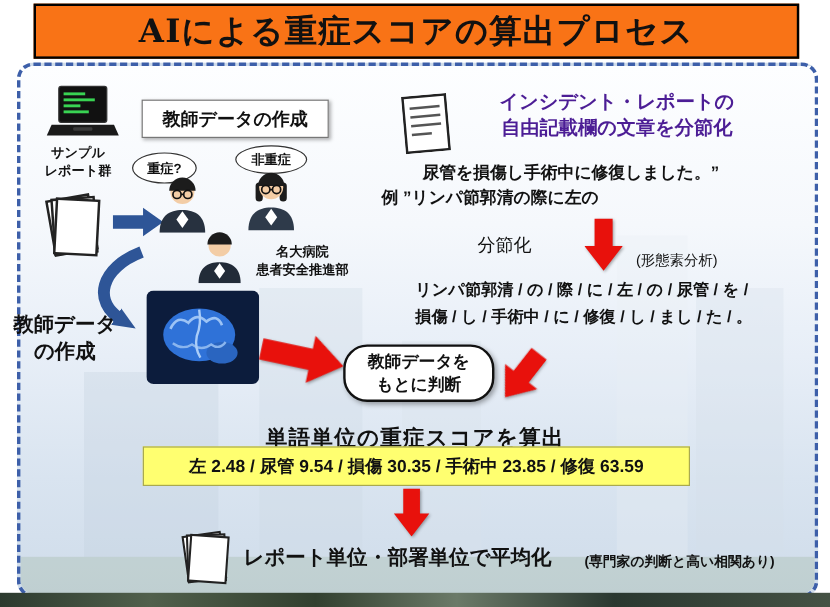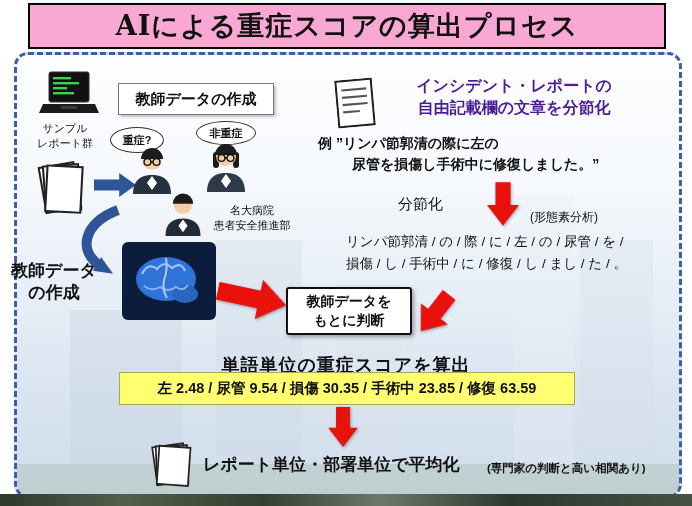--- a/index.html
+++ b/index.html
@@ -3,39 +3,39 @@
 <meta charset="utf-8">
 <style>
   html,body{margin:0;padding:0;background:#fff;}
   #page{position:relative;width:692px;height:506px;background:#ffffff;overflow:hidden;
         font-family:"Liberation Sans","DejaVu Sans",sans-serif;color:#111;}
   .abs{position:absolute;}
   .pre{white-space:pre-line;}
   .center{display:flex;align-items:center;justify-content:center;text-align:center;}
 
   
-  .title-box{left:28px;top:3px;width:634px;height:42px;border:2px solid #000;background:#f9a8d4;
+  .title-box{left:28px;top:3px;width:634px;height:42px;border:2px solid #000;background:#f97316;
              font-family:"DejaVu Serif","Liberation Serif",serif;font-weight:bold;font-size:27px;
              letter-spacing:1px;}
 
   
   .panel{left:14px;top:52px;width:662px;height:440px;border:3px dashed #3d5fa9;border-radius:14px;
          background:linear-gradient(180deg,#fdfeff 0%,#f5f8fc 30%,#e7eef7 55%,#d9e4f0 78%,#cfdcea 100%);}
   .bgdeco{position:absolute;inset:0;opacity:.30;pointer-events:none;border-radius:12px;overflow:hidden;}
   .bgdeco div{position:absolute;}
 
   .whitebox{background:#fff;border:1.5px solid #777;box-shadow:1.5px 1.5px 3px rgba(0,0,0,.30);margin-left:16px;}
   .judgebox{background:#fff;border:2px solid #111;border-radius:3px;box-shadow:2px 2px 4px rgba(0,0,0,.35);
             font-weight:bold;font-size:14px;line-height:1.35;}
   .bubble{background:#fff;border:1.7px solid #333;border-radius:50%;font-size:11px;font-weight:bold;}
 
   .orange{color:#4c1d95;font-weight:bold;font-size:16px;line-height:1.4;}
   .bold14{font-weight:bold;font-size:14px;line-height:1.5;}
-  .seg-text{font-weight:normal;font-size:13.5px;line-height:1.6;}
-  .small{font-size:11px;font-weight:400;line-height:1.35;}
+  .seg-text{font-weight:bold;font-size:13.5px;line-height:1.6;}
+  .small{font-size:11px;font-weight:700;line-height:1.35;}
   .yellow{background:#ffff70;border:1px solid #a9a94f;font-weight:bold;font-size:14.5px;}
   .shadowed svg{filter:drop-shadow(1.5px 1.5px 1.5px rgba(0,0,0,.35));}
 
   .bottom-strip{left:0px;top:494px;width:692px;height:12px;
     background:linear-gradient(90deg,#2c3a2e 0%,#51604c 18%,#32402f 38%,#6b7a68 55%,#2a3830 74%,#455244 100%);}
 </style>
 </head>
 <body>
 
 <div id="page">
@@ -153,39 +153,39 @@
       <path d="M44,16 q2,12 -2,22 q-2,10 3,18" fill="none" stroke="#aacdf8" stroke-width="2"></path>
     </svg>
   </div>
 
   <div class="abs shadowed" style="left:216px;top:278px;width:72px;height:40px;transform:rotate(12deg);">
     <svg viewBox="0 0 70 40" width="72" height="40">
       <polygon points="0,11 42,11 42,0 70,20 42,40 42,29 0,29" fill="#e8110c"></polygon>
     </svg>
   </div>
 
-  <div class="abs judgebox center pre" style="left:286px;top:287px;width:122px;height:44px;">教師データを
+  <div class="abs judgebox center pre" style="left:286px;top:287px;width:122px;height:44px;border-radius:20px;">教師データを
 もとに判断</div>
 
   <div class="abs" style="left:336px;top:79px;width:38px;height:48px;transform:rotate(-5deg);">
     <svg viewBox="0 0 36 46" width="38" height="48">
       <rect x="1" y="1" width="34" height="44" fill="#fff" stroke="#222" stroke-width="2"></rect>
       <line x1="6" y1="10" x2="30" y2="10" stroke="#555" stroke-width="2"></line>
       <line x1="6" y1="17" x2="30" y2="17" stroke="#555" stroke-width="2"></line>
       <line x1="6" y1="24" x2="30" y2="24" stroke="#555" stroke-width="2"></line>
       <line x1="6" y1="31" x2="22" y2="31" stroke="#555" stroke-width="2"></line>
     </svg>
   </div>
 
   <div class="abs orange pre" style="left:380px;top:75px;width:268px;text-align:center;">インシデント・レポートの
 自由記載欄の文章を分節化</div>
 
   <div class="abs bold14" style="left:318px;top:133px;width:344px;">
+    <div style="padding-left:34px;">尿管を損傷し手術中に修復しました。”</div>
     <div>例 ”リンパ節郭清の際に左の</div>
-    <div style="padding-left:34px;">尿管を損傷し手術中に修復しました。”</div>
   </div>
 
   <div class="abs" style="left:398px;top:195px;font-weight:normal;font-size:15px;text-align:right;">分節化</div>
 
   <div class="abs shadowed" style="left:487px;top:181px;width:32px;height:46px;">
     <svg viewBox="0 0 34 46" width="32" height="46">
       <polygon points="9,0 25,0 25,24 34,24 17,46 0,24 9,24" fill="#e8110c"></polygon>
     </svg>
   </div>
 

